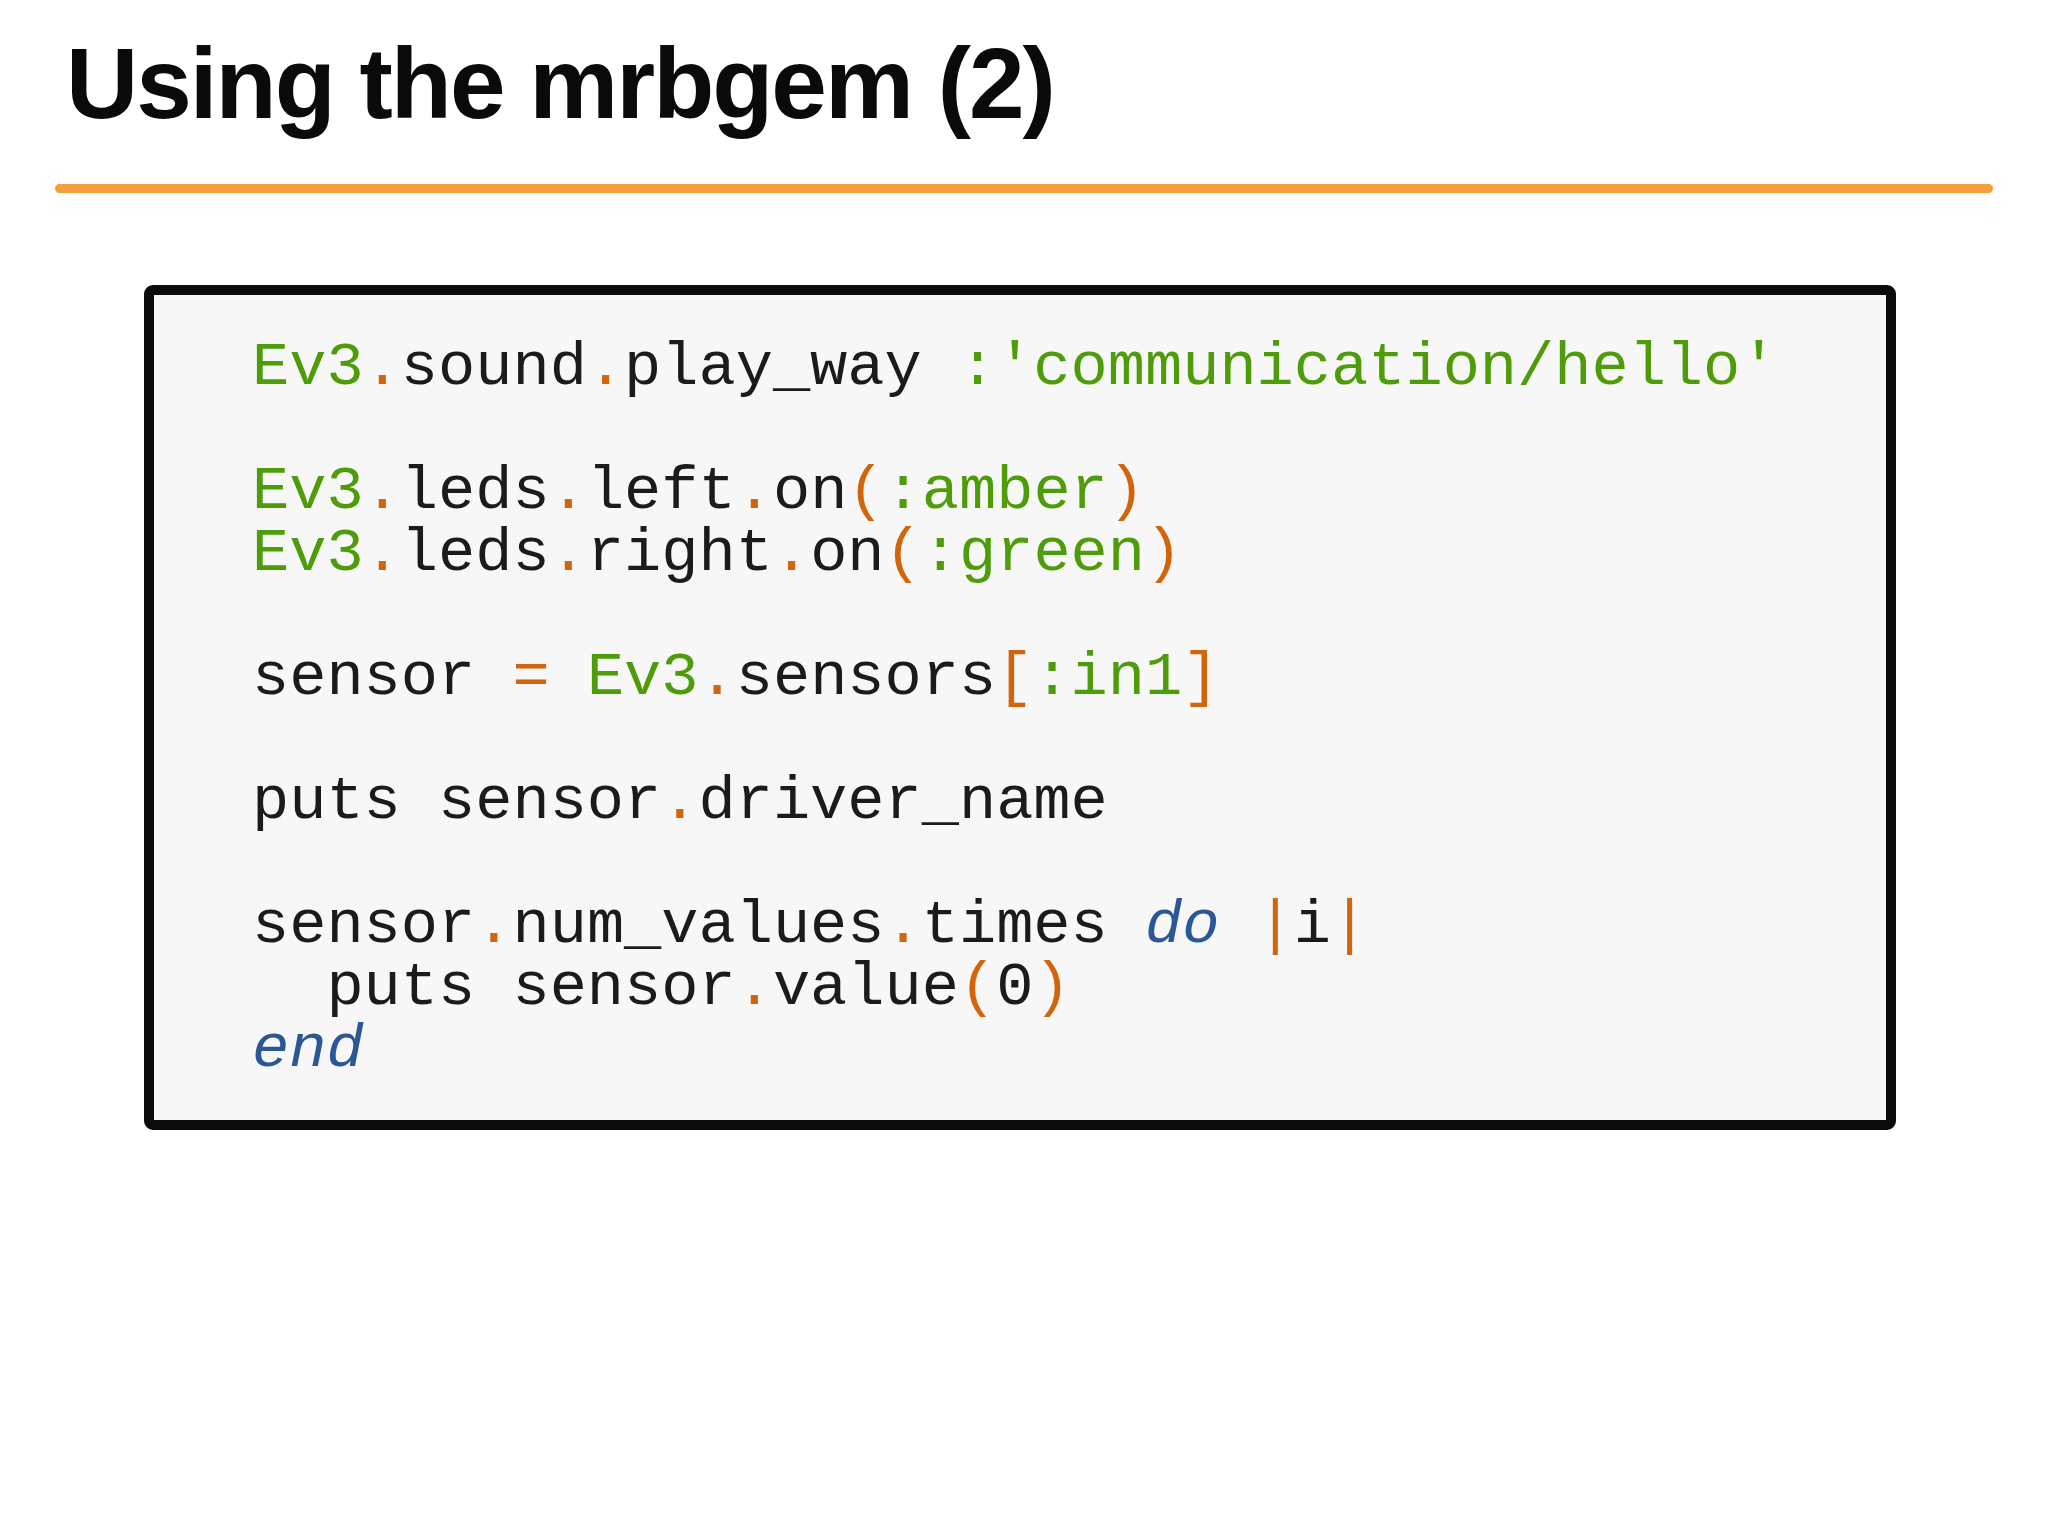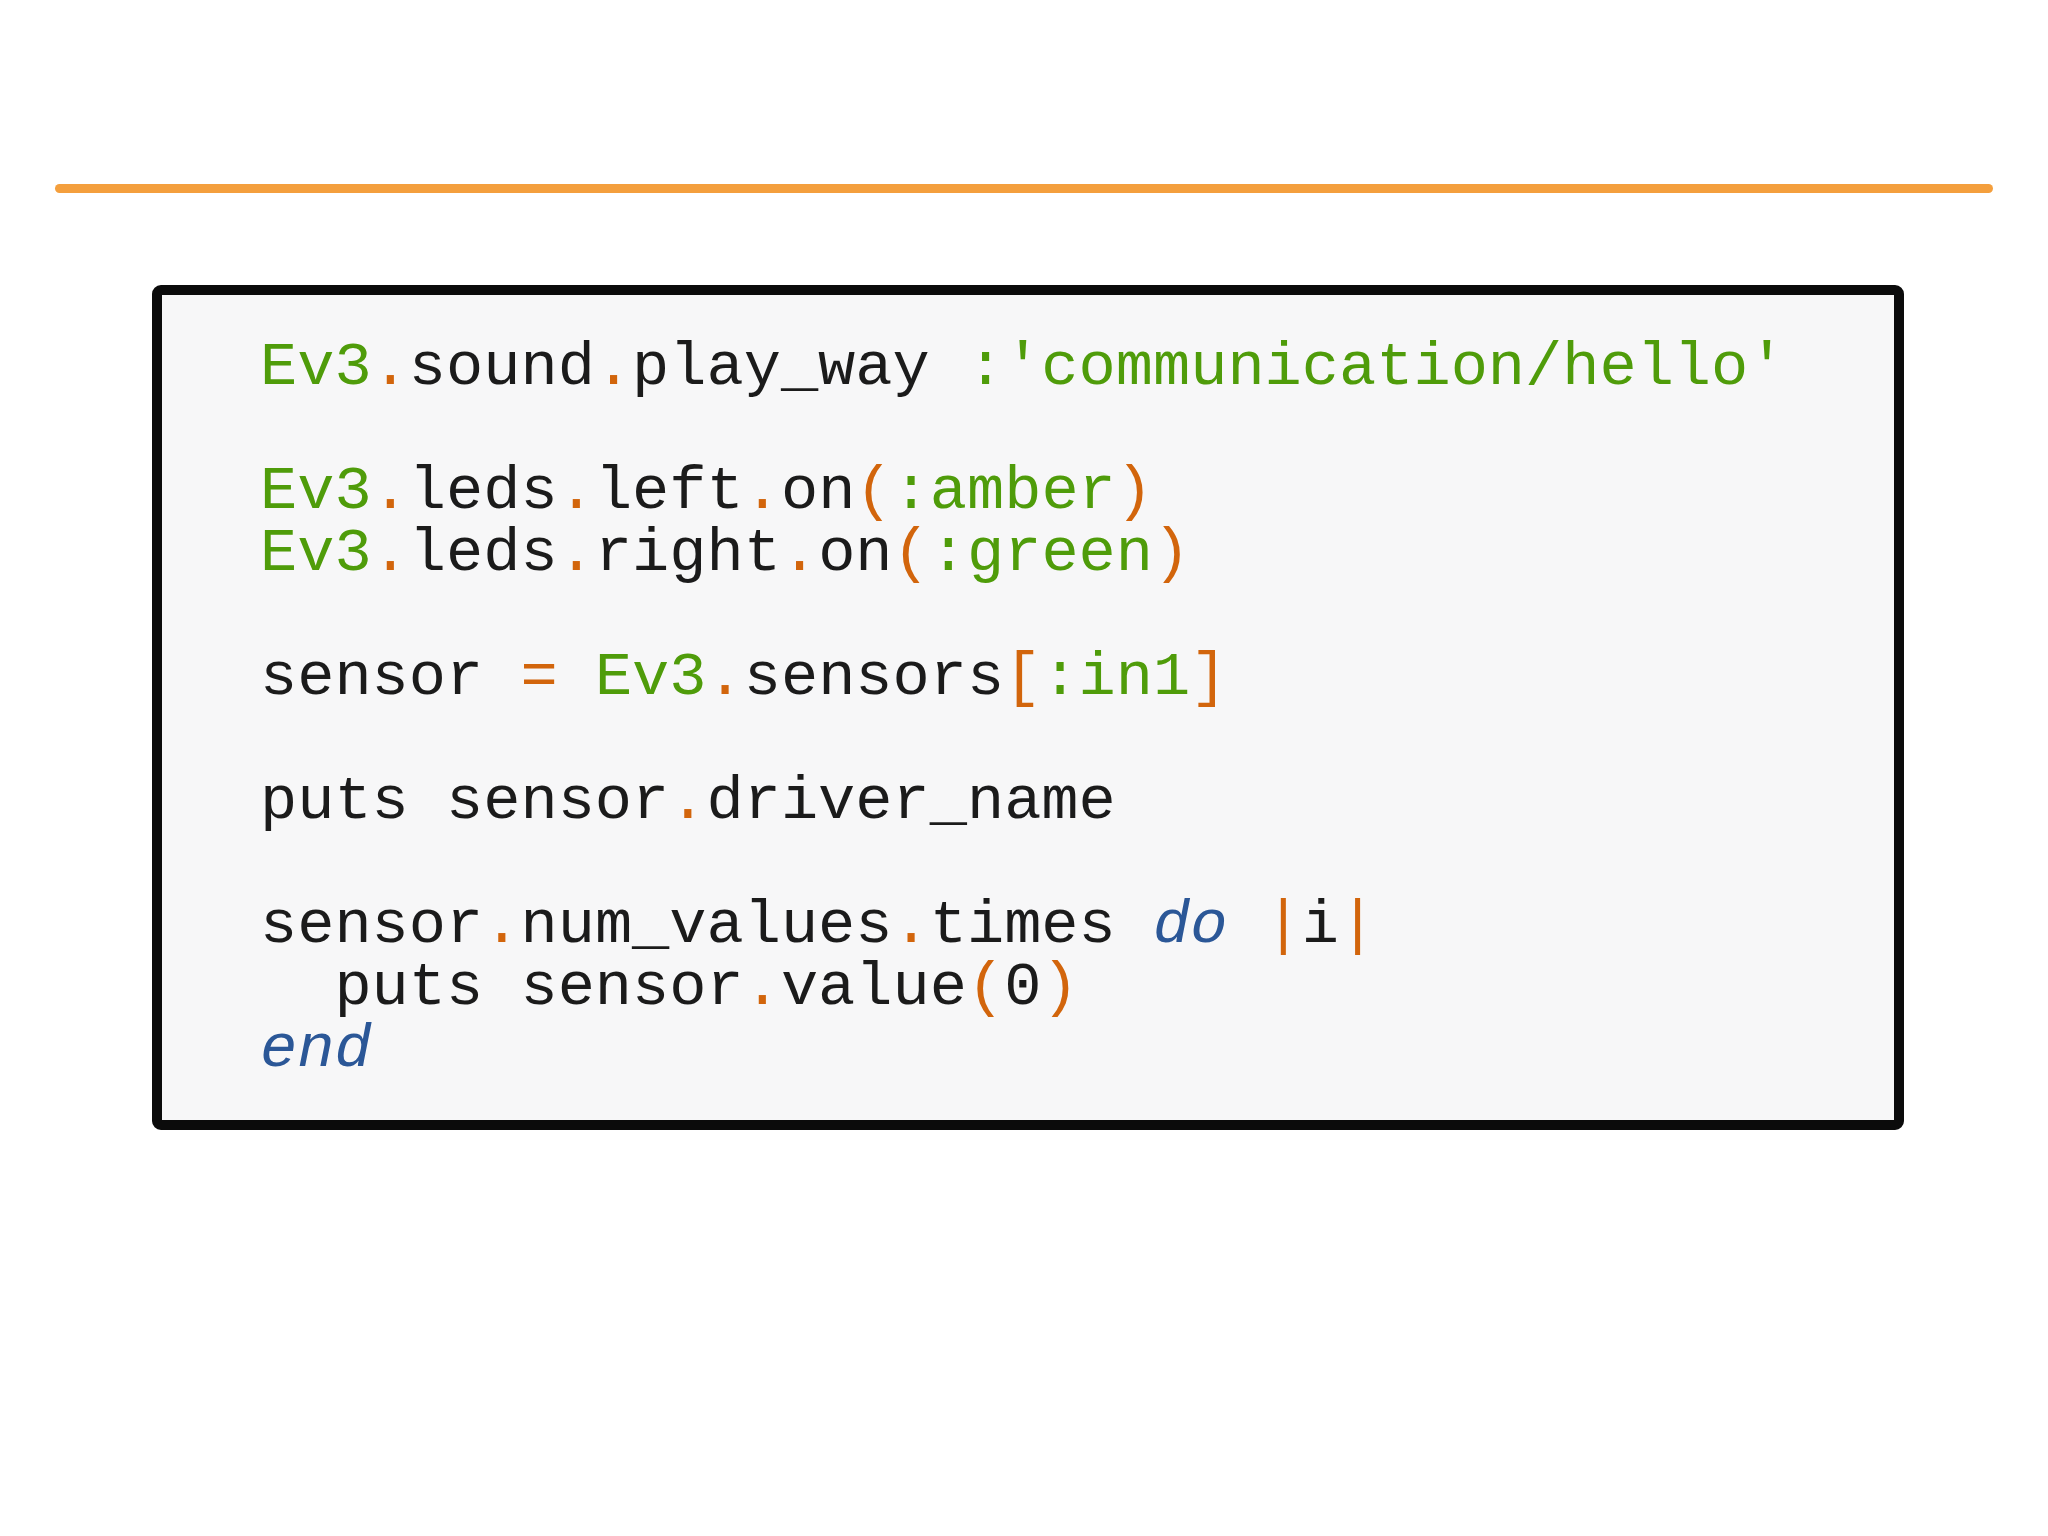--- a/index.html
+++ b/index.html
@@ -25,21 +25,21 @@
   }
   .rule {
     position:absolute;
     left:55px; top:184px;
     width:1938px; height:9px;
     border-radius:5px;
     background:var(--accent, #f49f3d);
   }
   .code-panel {
     position:absolute;
-    left:152px; top:285px;
+    left:144px; top:285px;
     width:1752px; height:845px;
     background:var(--code-bg, #f7f7f8);
     border:10px solid var(--code-border, #0b0b0b);
     border-radius:9px;
   }
   .code {
     padding:42px 20px 0 98px;
     font-family:"Liberation Mono", "DejaVu Sans Mono", monospace;
     font-size:62px;
     line-height:62px;
@@ -49,17 +49,18 @@
   .code-line { height:62px; white-space:pre; }
   .tok-plain { color:var(--tok-plain, #1b1b1b); }
   .tok-const { color:var(--tok-const, #4f9c0a); }
   .tok-op    { color:var(--tok-op, #d2650c); }
   .tok-kw    { color:var(--tok-kw, #2b5797);font-style:italic; }
 </style>
 </head>
 <body>
 
 <div class="slide">
+  <h1 class="title">Using the mrbgem (2)</h1>
   <div class="rule"></div>
   <div class="code-panel">
     <div class="code"><div class="code-line"><span class="tok-const">Ev3</span><span class="tok-op">.</span><span class="tok-plain">sound</span><span class="tok-op">.</span><span class="tok-plain">play_way </span><span class="tok-const">:'communication/hello'</span></div><div class="code-line">&nbsp;</div><div class="code-line"><span class="tok-const">Ev3</span><span class="tok-op">.</span><span class="tok-plain">leds</span><span class="tok-op">.</span><span class="tok-plain">left</span><span class="tok-op">.</span><span class="tok-plain">on</span><span class="tok-op">(</span><span class="tok-const">:amber</span><span class="tok-op">)</span></div><div class="code-line"><span class="tok-const">Ev3</span><span class="tok-op">.</span><span class="tok-plain">leds</span><span class="tok-op">.</span><span class="tok-plain">right</span><span class="tok-op">.</span><span class="tok-plain">on</span><span class="tok-op">(</span><span class="tok-const">:green</span><span class="tok-op">)</span></div><div class="code-line">&nbsp;</div><div class="code-line"><span class="tok-plain">sensor </span><span class="tok-op">=</span><span class="tok-plain"> </span><span class="tok-const">Ev3</span><span class="tok-op">.</span><span class="tok-plain">sensors</span><span class="tok-op">[</span><span class="tok-const">:in1</span><span class="tok-op">]</span></div><div class="code-line">&nbsp;</div><div class="code-line"><span class="tok-plain">puts sensor</span><span class="tok-op">.</span><span class="tok-plain">driver_name</span></div><div class="code-line">&nbsp;</div><div class="code-line"><span class="tok-plain">sensor</span><span class="tok-op">.</span><span class="tok-plain">num_values</span><span class="tok-op">.</span><span class="tok-plain">times </span><span class="tok-kw">do</span><span class="tok-plain"> </span><span class="tok-op">|</span><span class="tok-plain">i</span><span class="tok-op">|</span></div><div class="code-line"><span class="tok-plain">  puts sensor</span><span class="tok-op">.</span><span class="tok-plain">value</span><span class="tok-op">(</span><span class="tok-plain">0</span><span class="tok-op">)</span></div><div class="code-line"><span class="tok-kw">end</span></div></div>
   </div>
 </div>
 
 </body></html>

